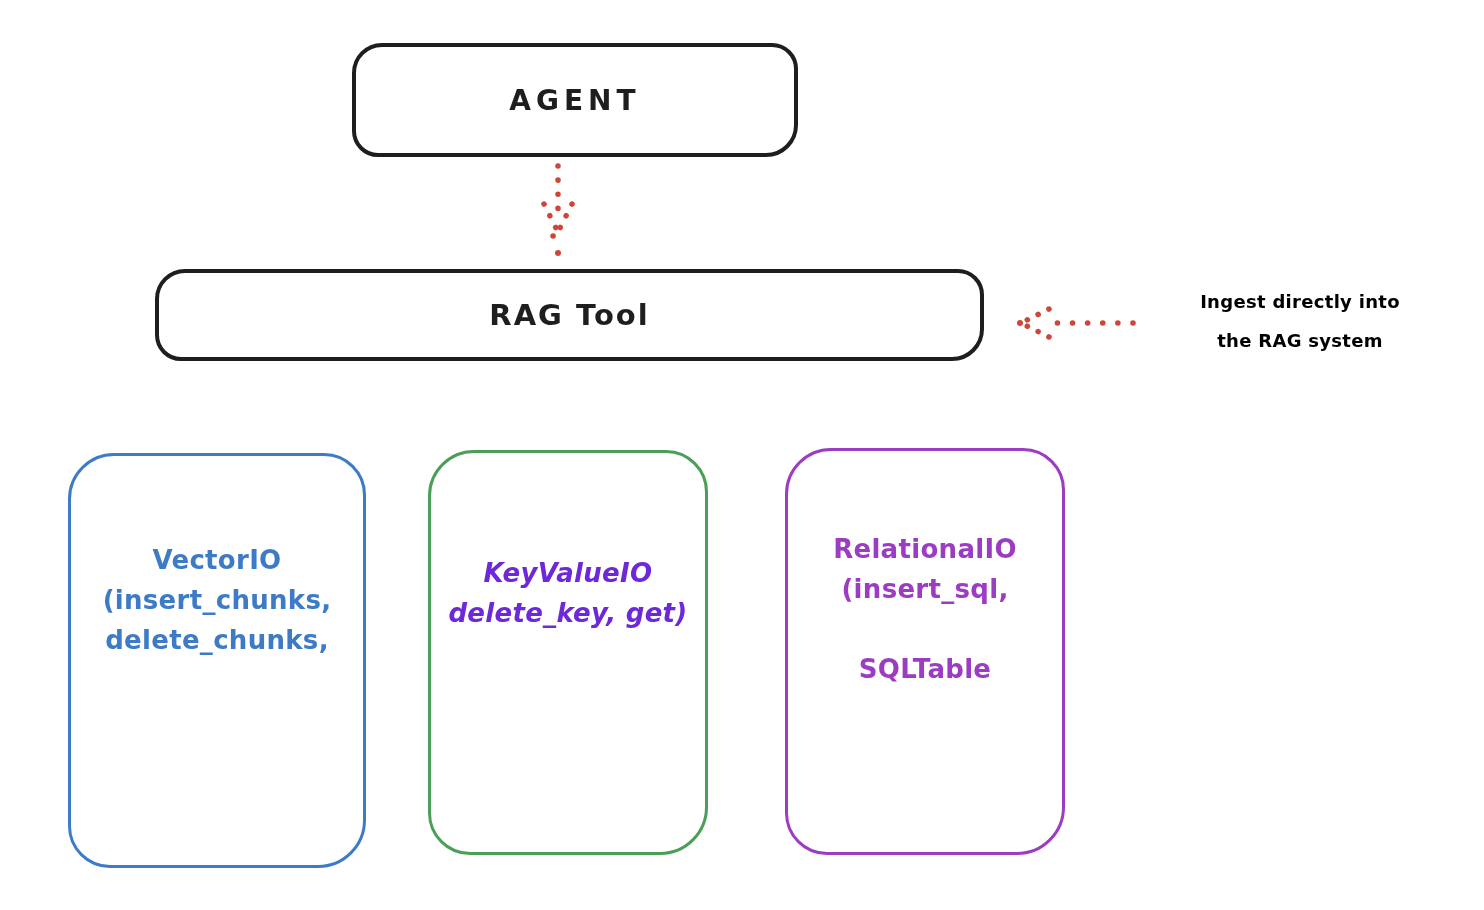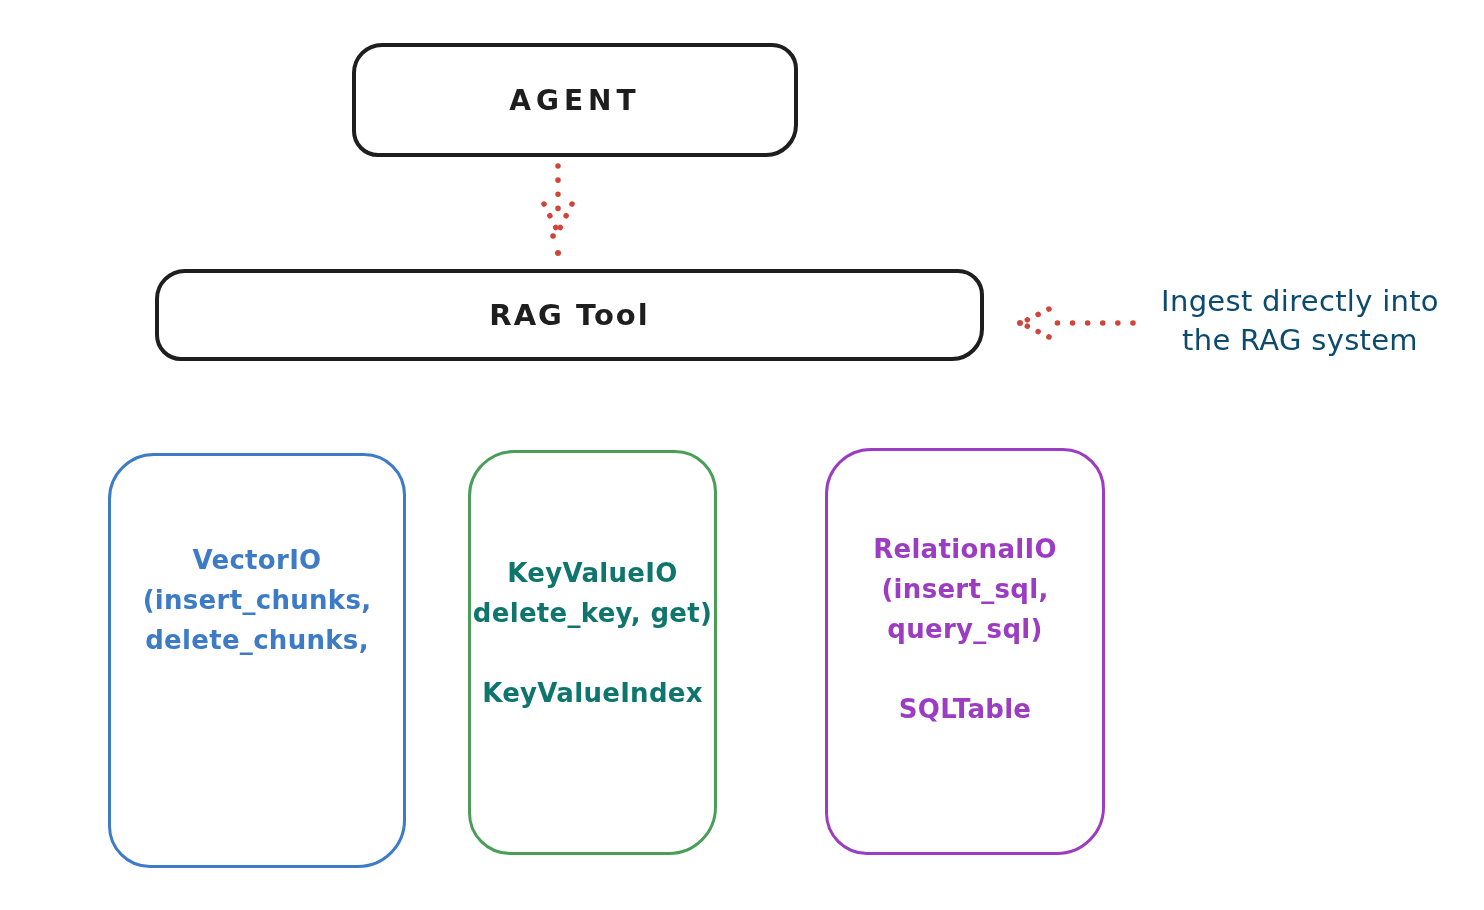--- a/index.html
+++ b/index.html
@@ -50,33 +50,33 @@
     color: #1e1e1e;
   }
 
   
   .card {
     position: absolute;
     box-sizing: border-box;
     background: #ffffff;
     border-radius: 46px 42px 48px 42px;
     text-align: center;
-    margin-left: 40px;
   }
   .card-blue {
     left: 68px; top: 453px;
     width: 298px; height: 415px;
     border: 3.5px solid #3d7bc6;
     color: #3d7bc6;
   }
   .card-green {
     left: 428px; top: 450px;
-    width: 249px; height: 405px;
+    width: 280px; height: 405px;
     border: 3.5px solid #4a9e58;
-    color: #0f766e;
+    color: #6d28d9;
+    font-style: italic;
   }
   .card-purple {
     left: 785px; top: 448px;
     width: 280px; height: 407px;
     border: 3.5px solid #9c3cc2;
     color: #9c3cc2;
   }
   .card-text {
     font-size: 26px;
     font-weight: 600;
@@ -92,23 +92,23 @@
     font-weight: 600;
     letter-spacing: 0.3px;
   }
 
   
   .annotation {
     position: absolute;
     left: 1138px; top: 282px;
     width: 324px;
     text-align: center;
-    color: #0c4a6e;
-    font-size: 29px;
-    font-weight: 400;
+    color: #000000;
+    font-size: 18px;
+    font-weight: 700;
     line-height: 39px;
     letter-spacing: 0.3px;
   }
 
   
   .arrow-svg { position: absolute; }
   .arrow-down  { left: 539px;  top: 160px; }
   .arrow-left  { left: 1013px; top: 303px; }
   .dotted {
     stroke: #d0453a;
@@ -155,26 +155,24 @@
       <div>VectorIO</div>
       <div>(insert_chunks,</div>
       <div>delete_chunks,</div>
     </div>
   </div>
 
   <div class="card card-green">
     <div class="card-text">
       <div>KeyValueIO</div>
       <div>delete_key, get)</div>
-      <div class="index-label">KeyValueIndex</div>
     </div>
   </div>
 
   <div class="card card-purple">
     <div class="card-text">
       <div>RelationalIO</div>
       <div>(insert_sql,</div>
-      <div>query_sql)</div>
       <div class="index-label">SQLTable</div>
     </div>
   </div>
 
 </div>
 
 </body></html>

